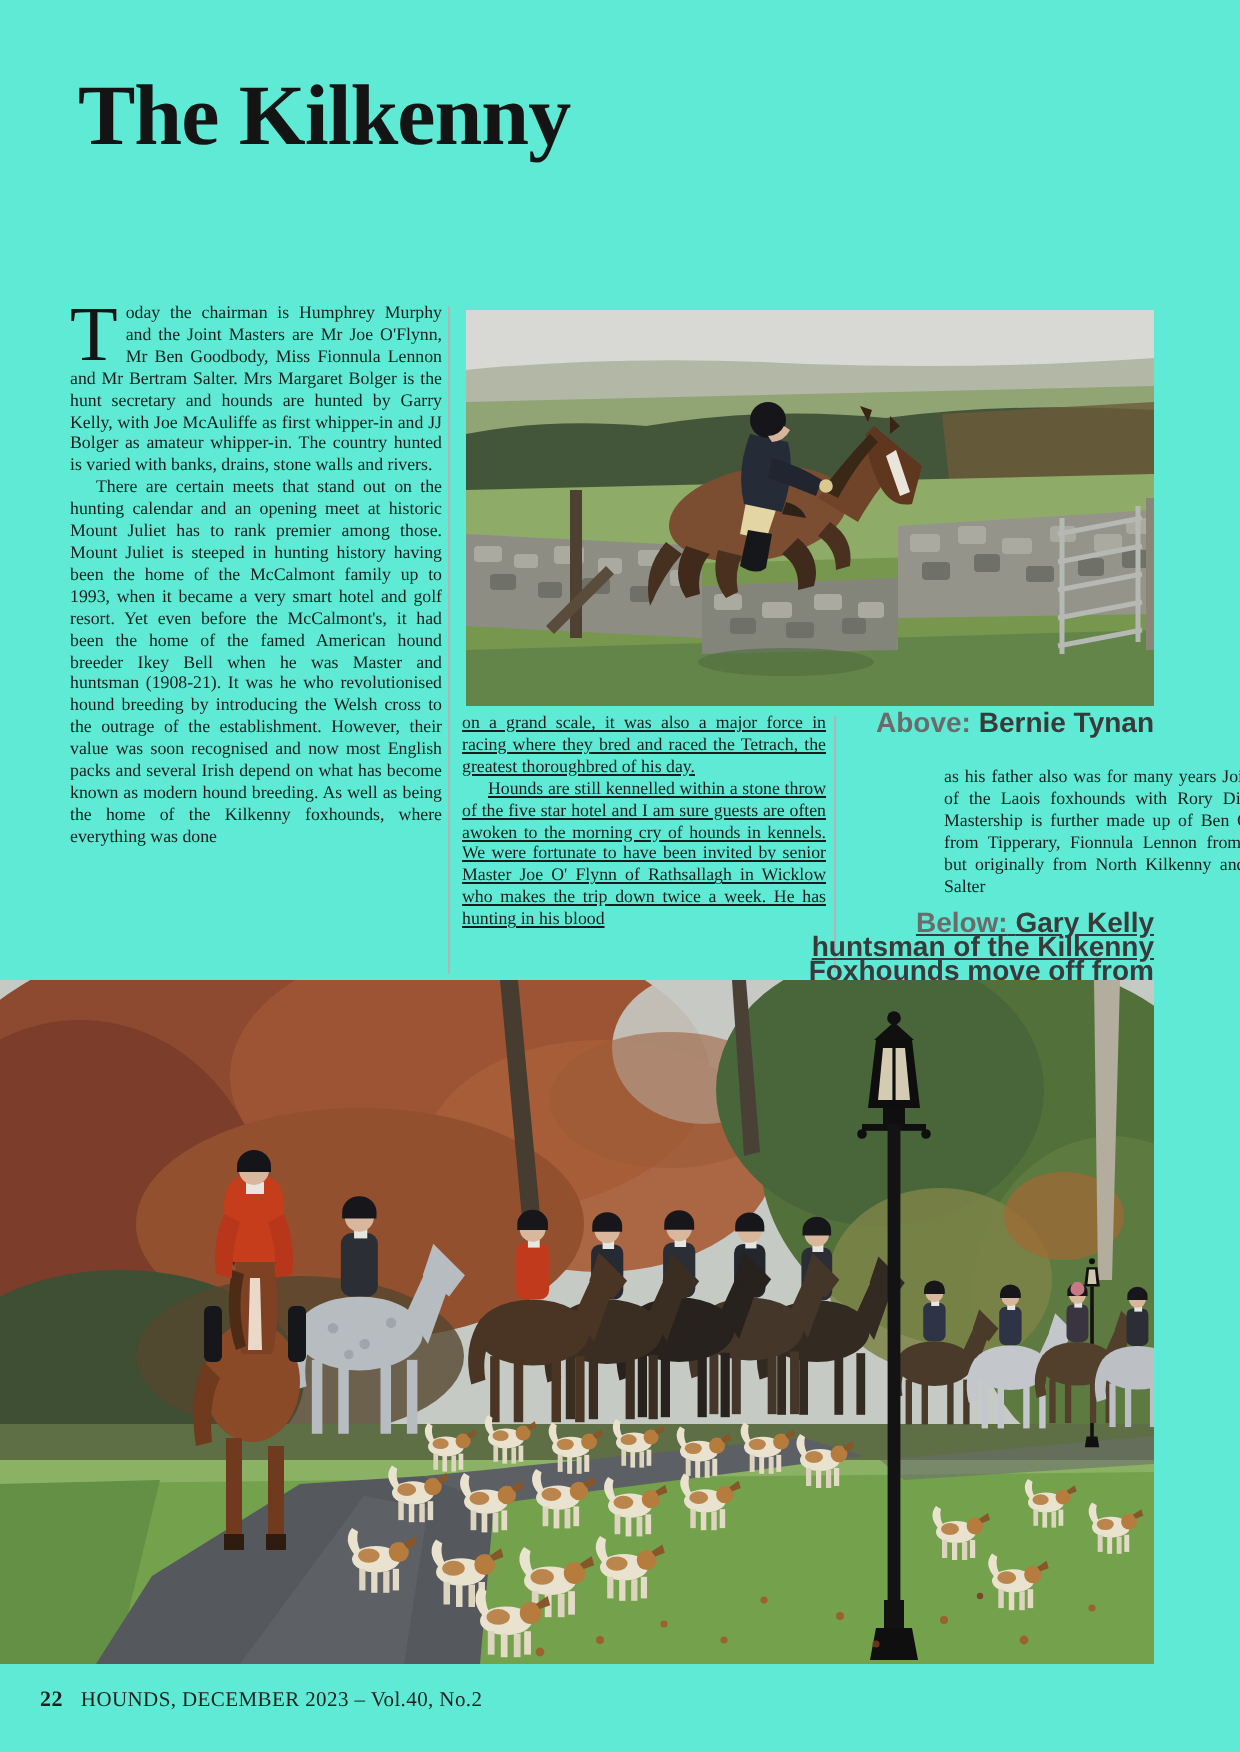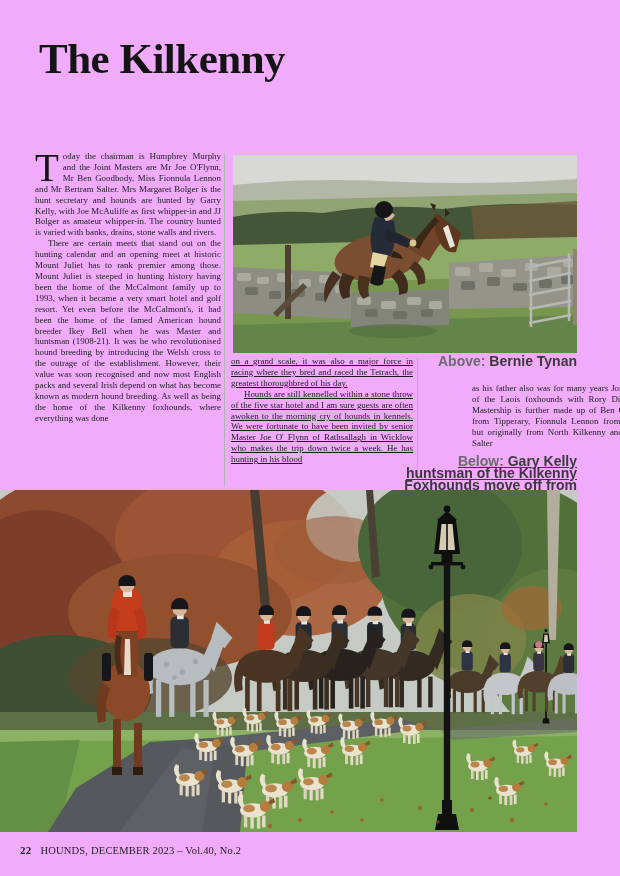--- a/index.html
+++ b/index.html
@@ -1,17 +1,17 @@
 <!DOCTYPE html>
 <html><head>
 <meta charset="utf-8">
 <style>
   html,body { margin:0; padding:0; background:#e8e8e8; }
   .page {
-    position:relative; width:620px; height:876px; background:#f0abfc;
+    position:relative; width:620px; height:876px; background:#5eead4;
     margin:0 auto; overflow:hidden;
     font-family:"Liberation Serif", serif; color:#1b1b1b;
   }
   
   .masthead {
     position:absolute; left:39px; top:30px; width:560px;
     font-family:"Liberation Serif", serif; font-weight:600;
     font-size:43px; line-height:57px; letter-spacing:-0.5px; color:#141414;
   }
   

